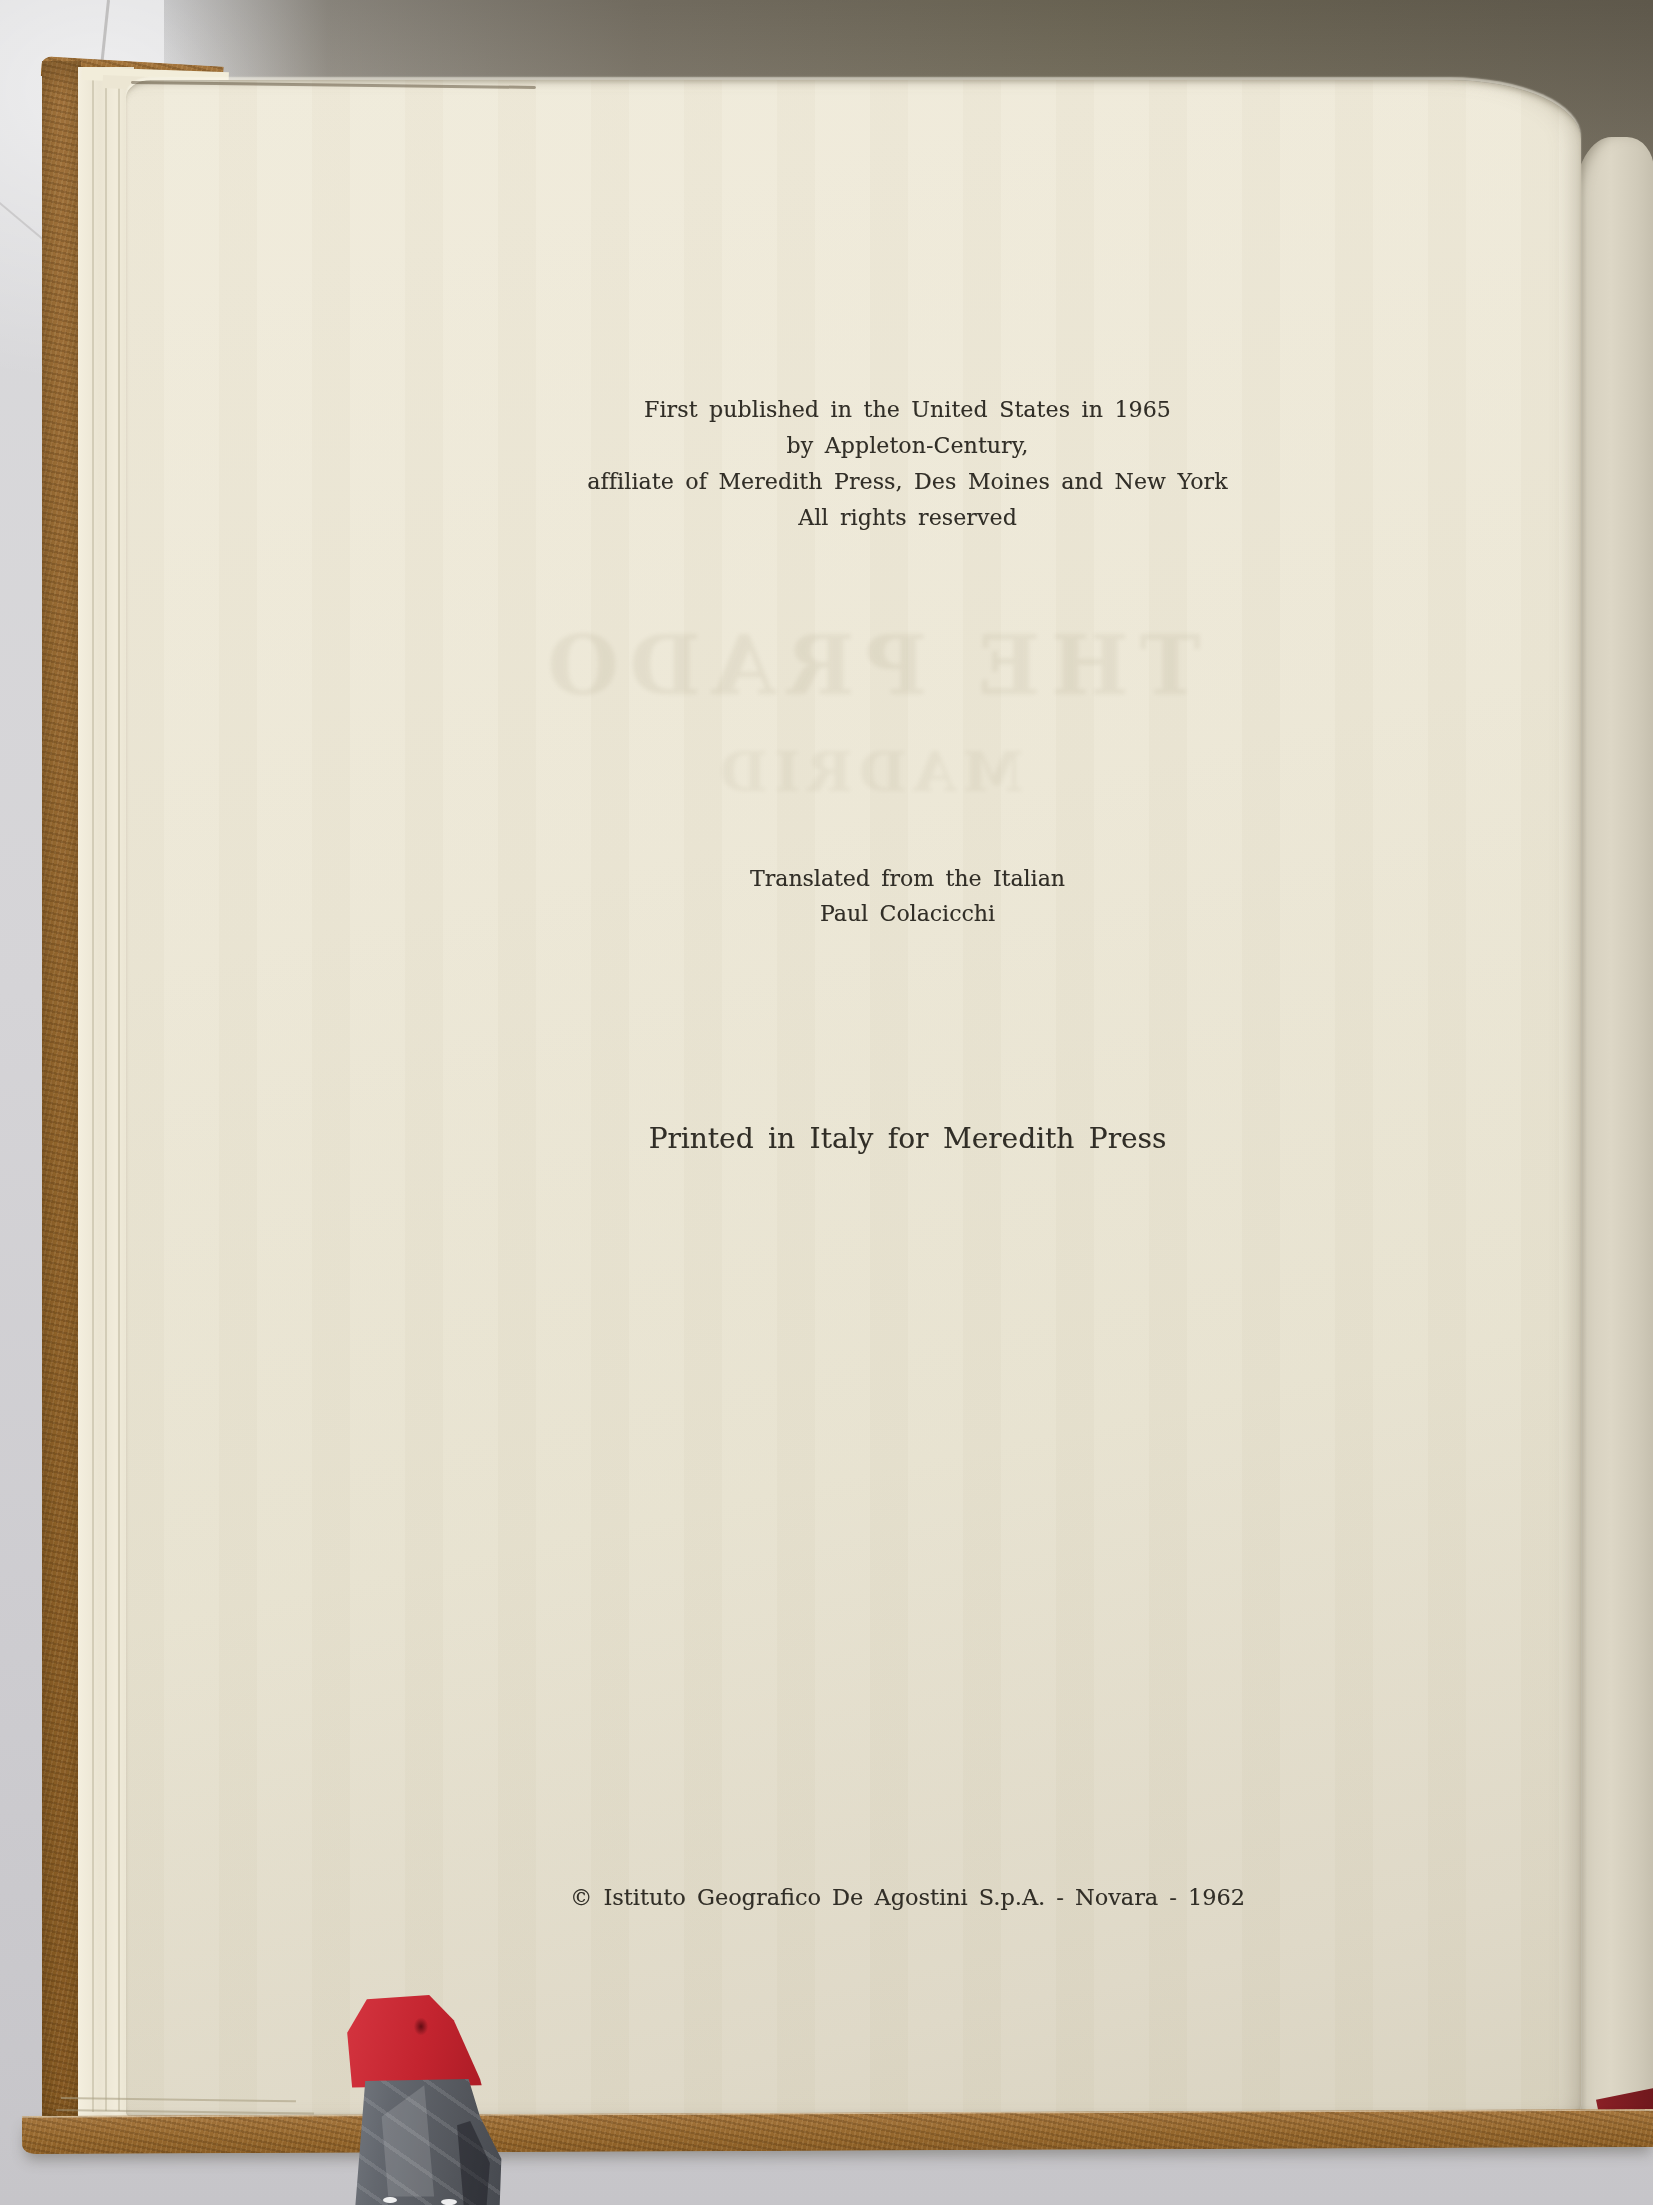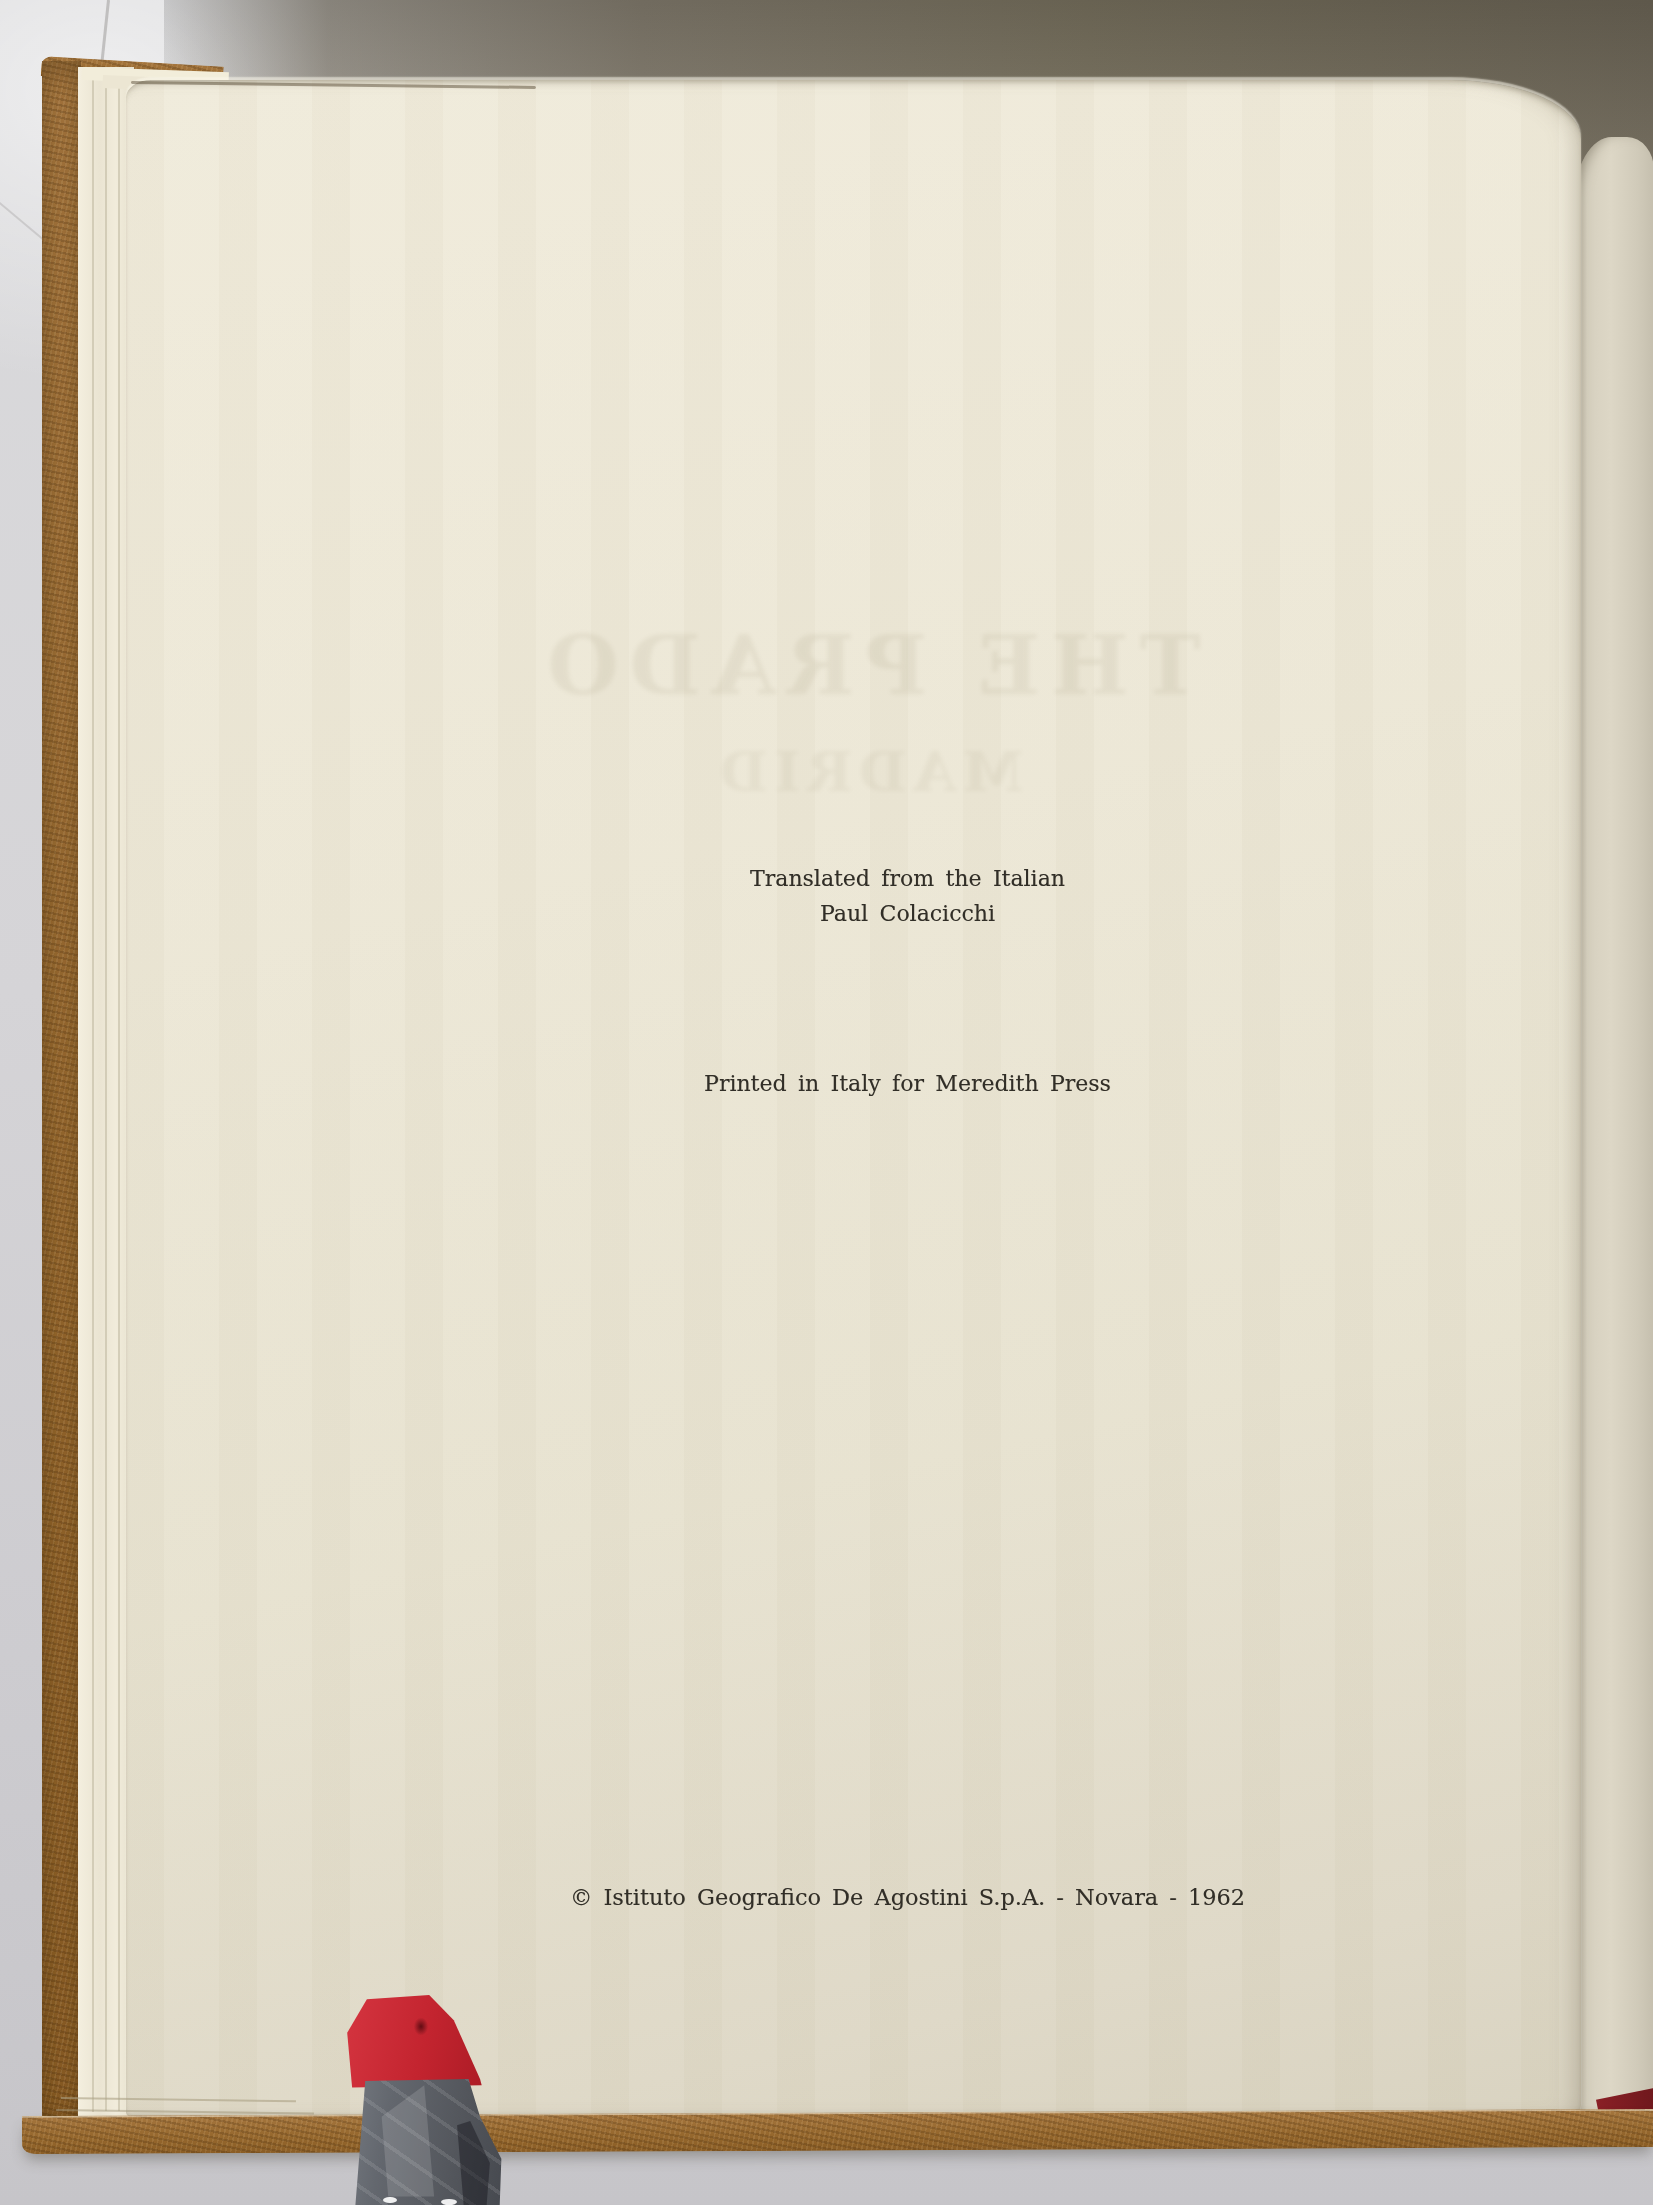--- a/index.html
+++ b/index.html
@@ -51,21 +51,21 @@
   .bstack-line{position:absolute;height:1.6px;transform:rotate(.8deg);transform-origin:left center;}
   .bl1{left:61px;top:2097px;width:235px;background:rgba(170,160,132,.6);}
   .bl2{left:56px;top:2109px;width:258px;background:rgba(160,150,122,.5);}
   .cover-bottom-strip{position:absolute;left:22px;top:2109px;width:1632px;height:38px;
     transform:rotate(-.25deg);transform-origin:right center;border-bottom-left-radius:13px 9.8px;
     box-shadow:inset 0 1.6px 0 rgba(250,245,230,.5),0 8.8px 14.2px -3.3px rgba(85,81,74,.45);}
   .textblock{position:absolute;left:180px;width:1455px;text-align:center;color:#312e27;
     text-shadow:0.3px 0.4px 0 rgba(40,36,28,.32);}
   .tb-publisher{top:392px;font-size:22px;line-height:36px;word-spacing:.2em;letter-spacing:.005em;}
   .tb-translate{top:825px;font-size:22px;line-height:35px;word-spacing:.2em;margin-top:36px;}
-  .tb-printed{top:1067px;font-size:22px;line-height:33px;word-spacing:.2em;}
+  .tb-printed{top:1122px;font-size:28px;line-height:33px;word-spacing:.2em;}
   .tb-copyright{top:1881px;font-size:22.4px;line-height:33px;word-spacing:.18em;text-align:center;}
   .ghost{position:absolute;left:180px;width:1455px;text-align:center;color:#7e7250;
     font-weight:bold;filter:blur(2.2px);}
   .ghost-title{top:617px;font-size:82px;letter-spacing:11px;opacity:.09;
     transform:translateX(-39px) scaleX(-1);}
   .ghost-subtitle{top:739px;font-size:55px;letter-spacing:6.6px;opacity:.07;
     transform:translateX(-39px) scaleX(-1);}
   .clip{position:absolute;left:339px;top:1995px;width:164px;height:210px;}
   .clip-red{position:absolute;inset:0;
     clip-path:polygon(17% 2%,55% 0%,70% 12%,86% 40%,87% 43%,8% 44%,5% 18%);
@@ -107,20 +107,26 @@
 
   <div class="recto-page"></div>
   <div class="red-sliver"></div>
 
   <div class="verso-page"></div>
   <div class="gap-line"></div>
 
   <div class="ghost ghost-title">THE PRADO</div>
   <div class="ghost ghost-subtitle">MADRID</div>
 
+  <div class="textblock tb-publisher">
+    <div>First published in the United States in 1965</div>
+    <div>by Appleton-Century,</div>
+    <div>affiliate of Meredith Press, Des Moines and New York</div>
+    <div>All rights reserved</div>
+  </div>
 
   <div class="textblock tb-translate">
     <div>Translated from the Italian</div>
     <div>Paul Colacicchi</div>
   </div>
 
   <div class="textblock tb-printed">Printed in Italy for Meredith Press</div>
 
   <div class="textblock tb-copyright">© Istituto Geografico De Agostini S.p.A. - Novara - 1962</div>
 

